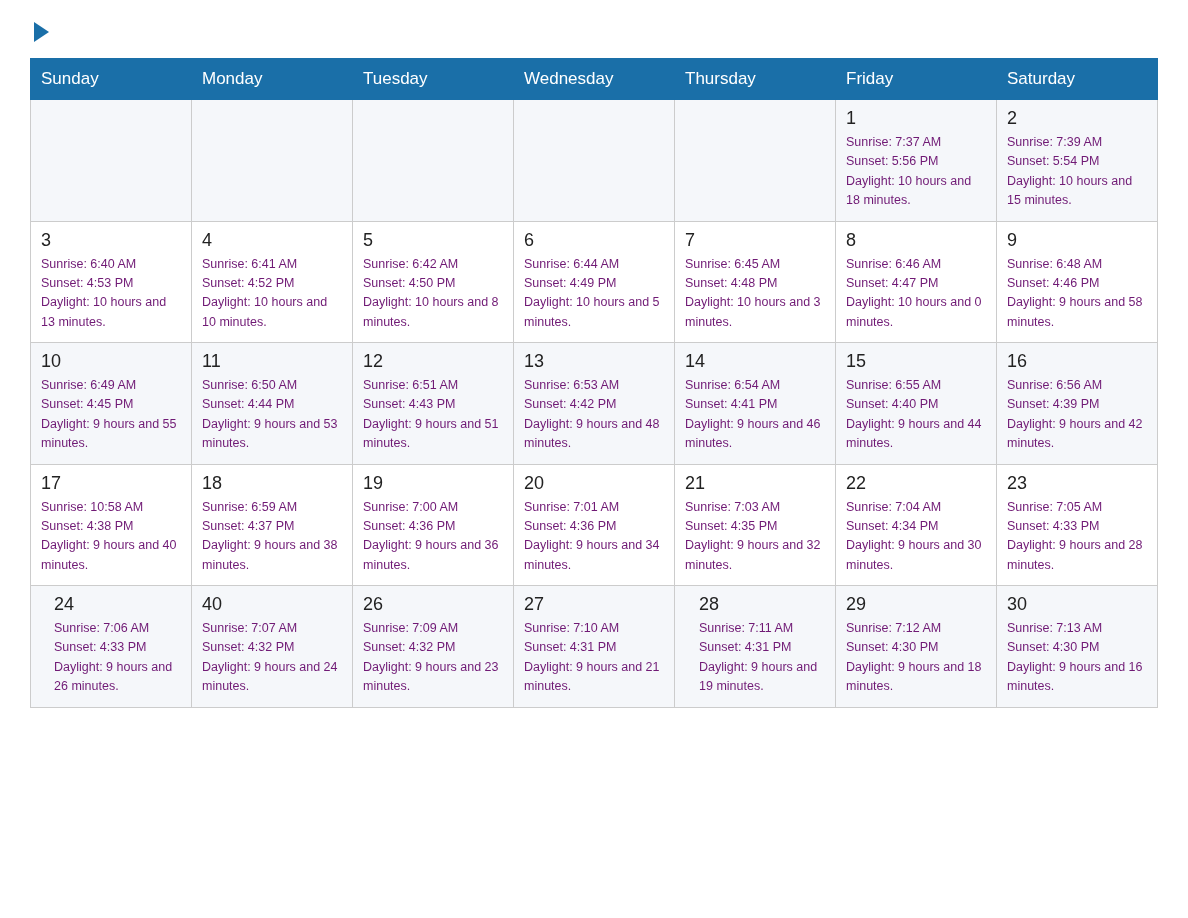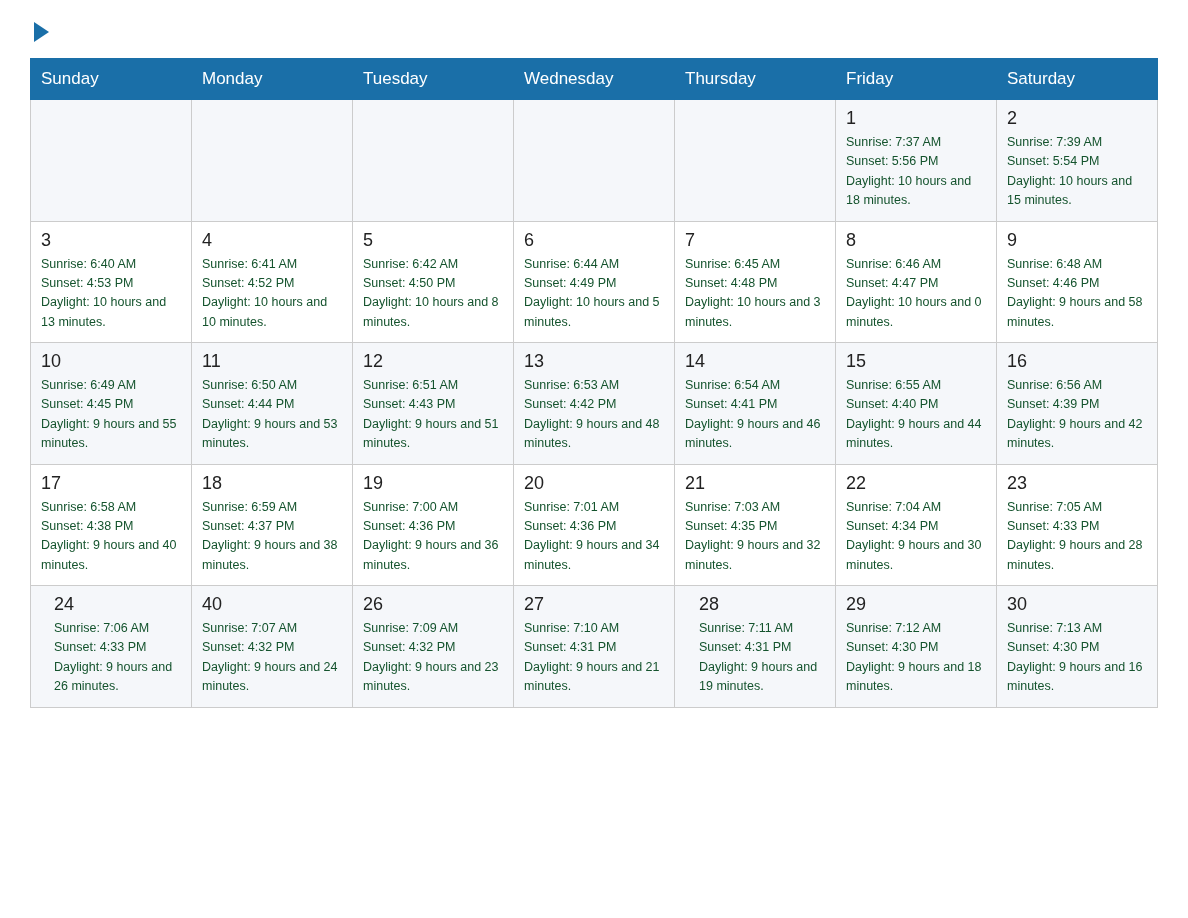--- a/index.html
+++ b/index.html
@@ -68,21 +68,21 @@
       background: #fff;
     }
     .day-number {
       font-size: 18px;
       color: #222;
       font-weight: normal;
       margin-bottom: 4px;
     }
     .day-info {
       font-size: 12.5px;
-      color: #14532d;
+      color: #701a75;
       line-height: 1.55;
     }
     .empty-cell {
       background: #f5f7fa;
     }
     
     .logo-wrapper {
       display: flex;
       flex-direction: row;
       align-items: flex-end;
@@ -238,21 +238,21 @@
           <div class="day-number">16</div>
           <div class="day-info">Sunrise: 6:56 AM
 Sunset: 4:39 PM
 Daylight: 9 hours
 and 42 minutes.</div>
         </td>
       </tr>
       <tr>
         <td style="background: rgb(255, 255, 255);">
           <div class="day-number">17</div>
-          <div class="day-info">Sunrise: 6:58 AM
+          <div class="day-info">Sunrise: 10:58 AM
 Sunset: 4:38 PM
 Daylight: 9 hours
 and 40 minutes.</div>
         </td>
         <td style="background: rgb(255, 255, 255);">
           <div class="day-number">18</div>
           <div class="day-info">Sunrise: 6:59 AM
 Sunset: 4:37 PM
 Daylight: 9 hours
 and 38 minutes.</div>

